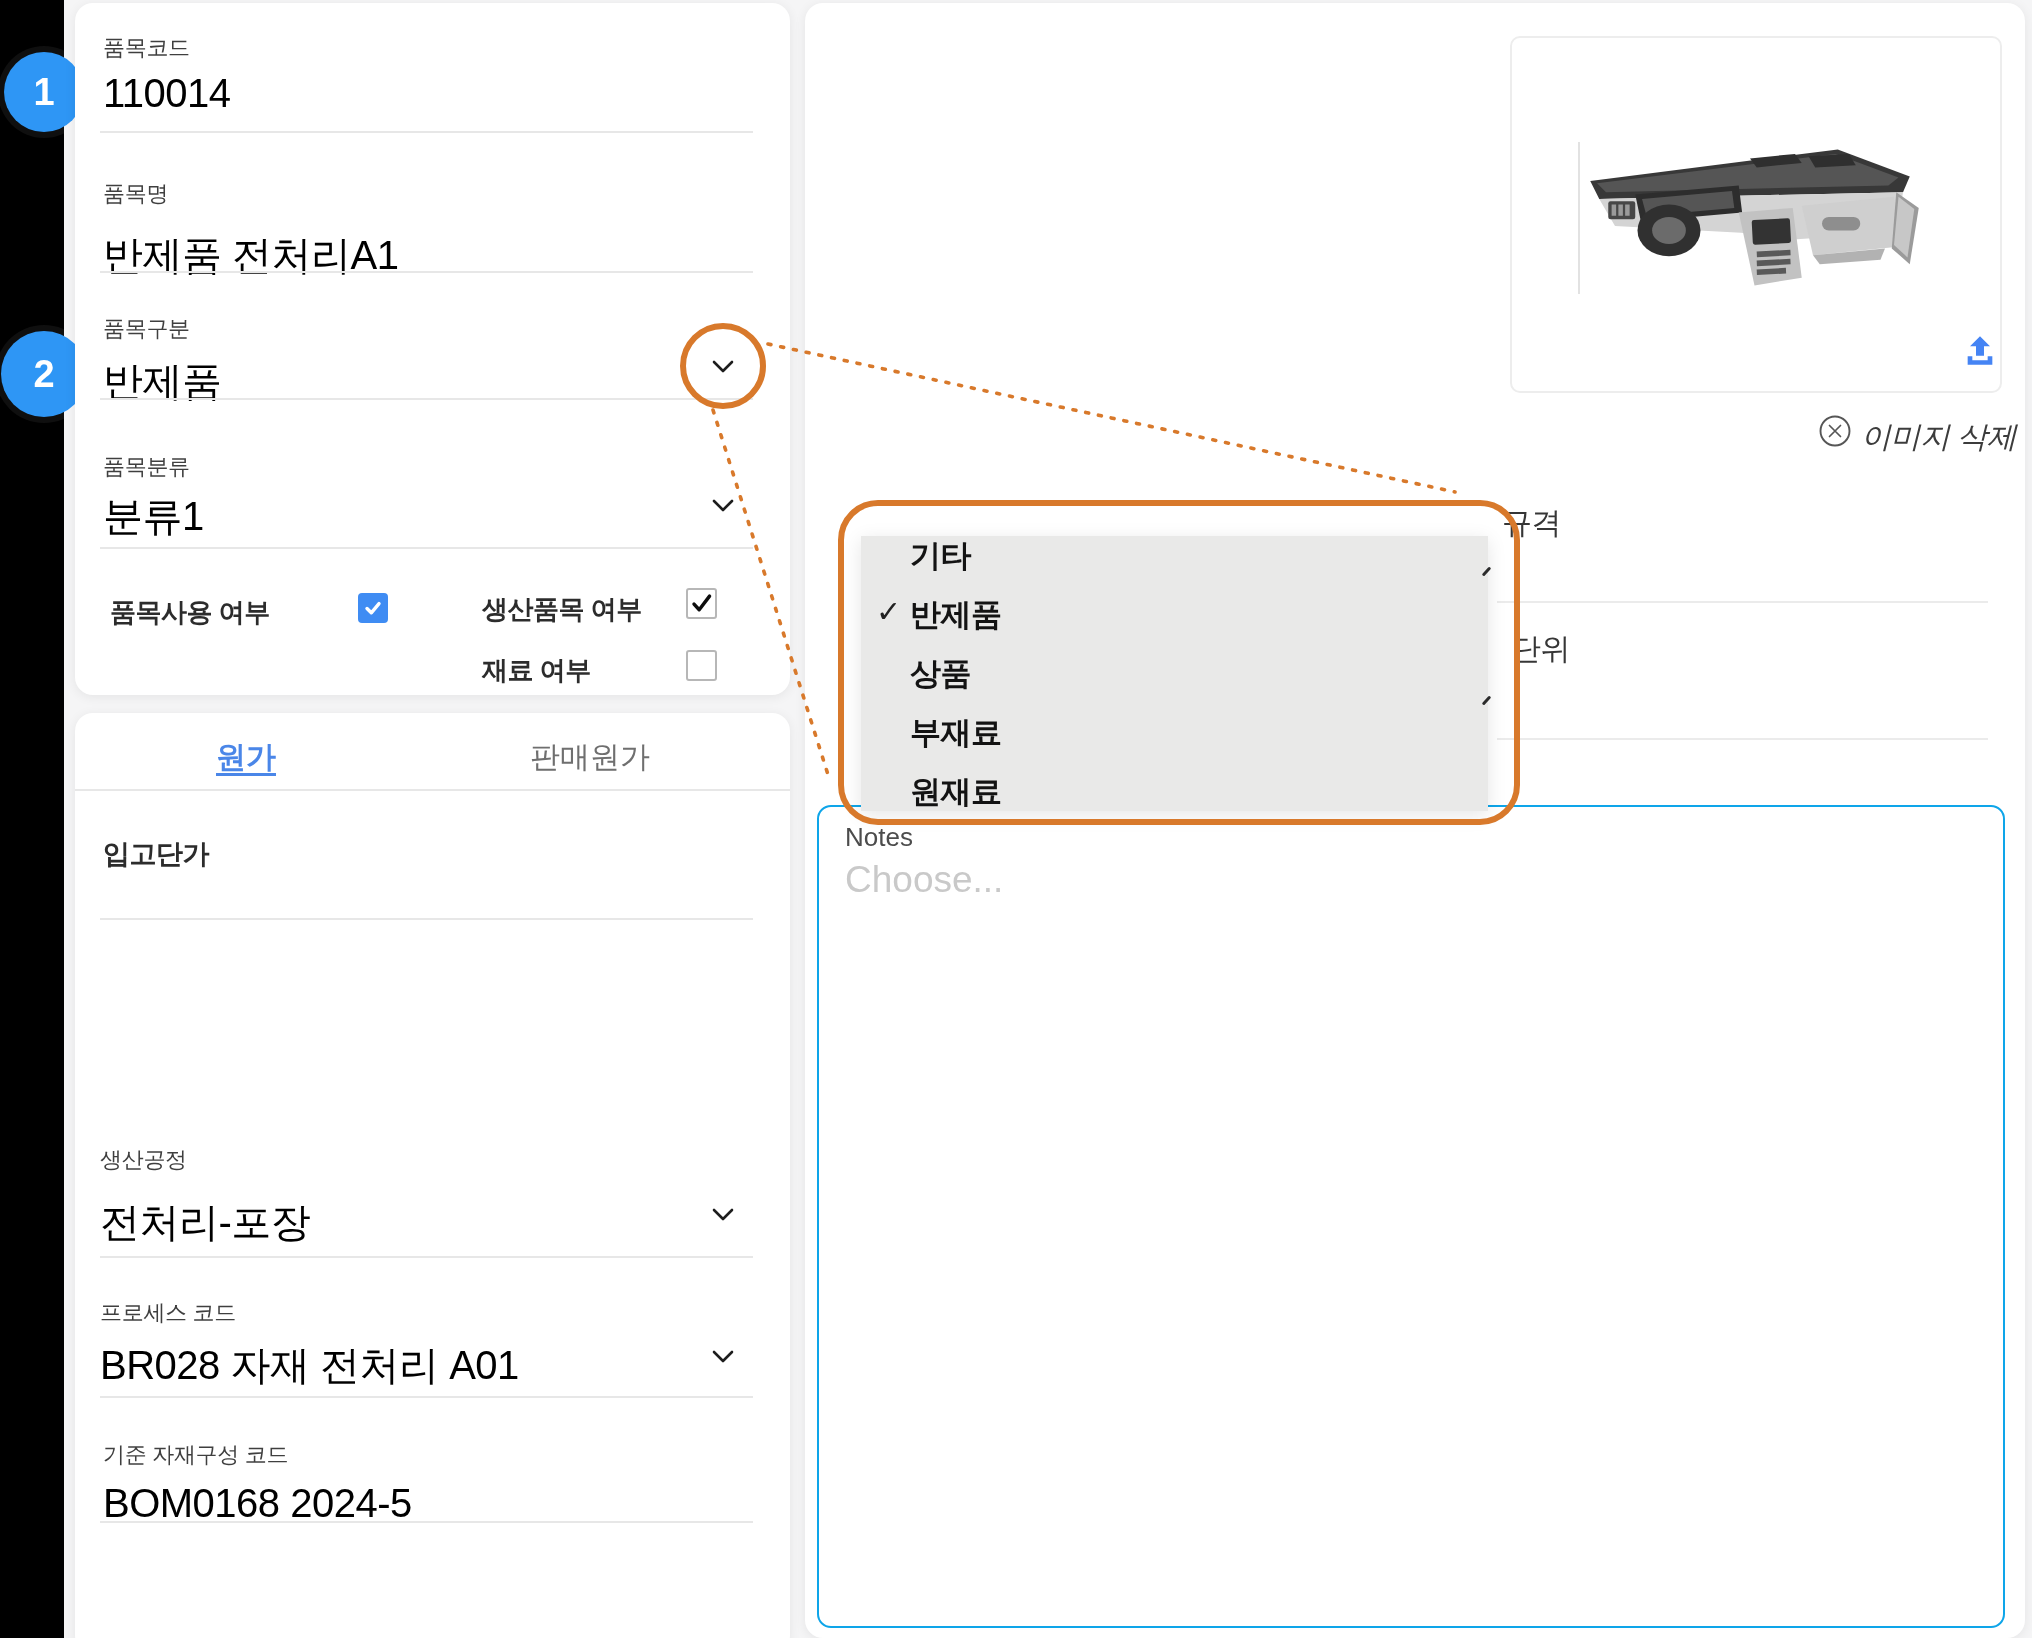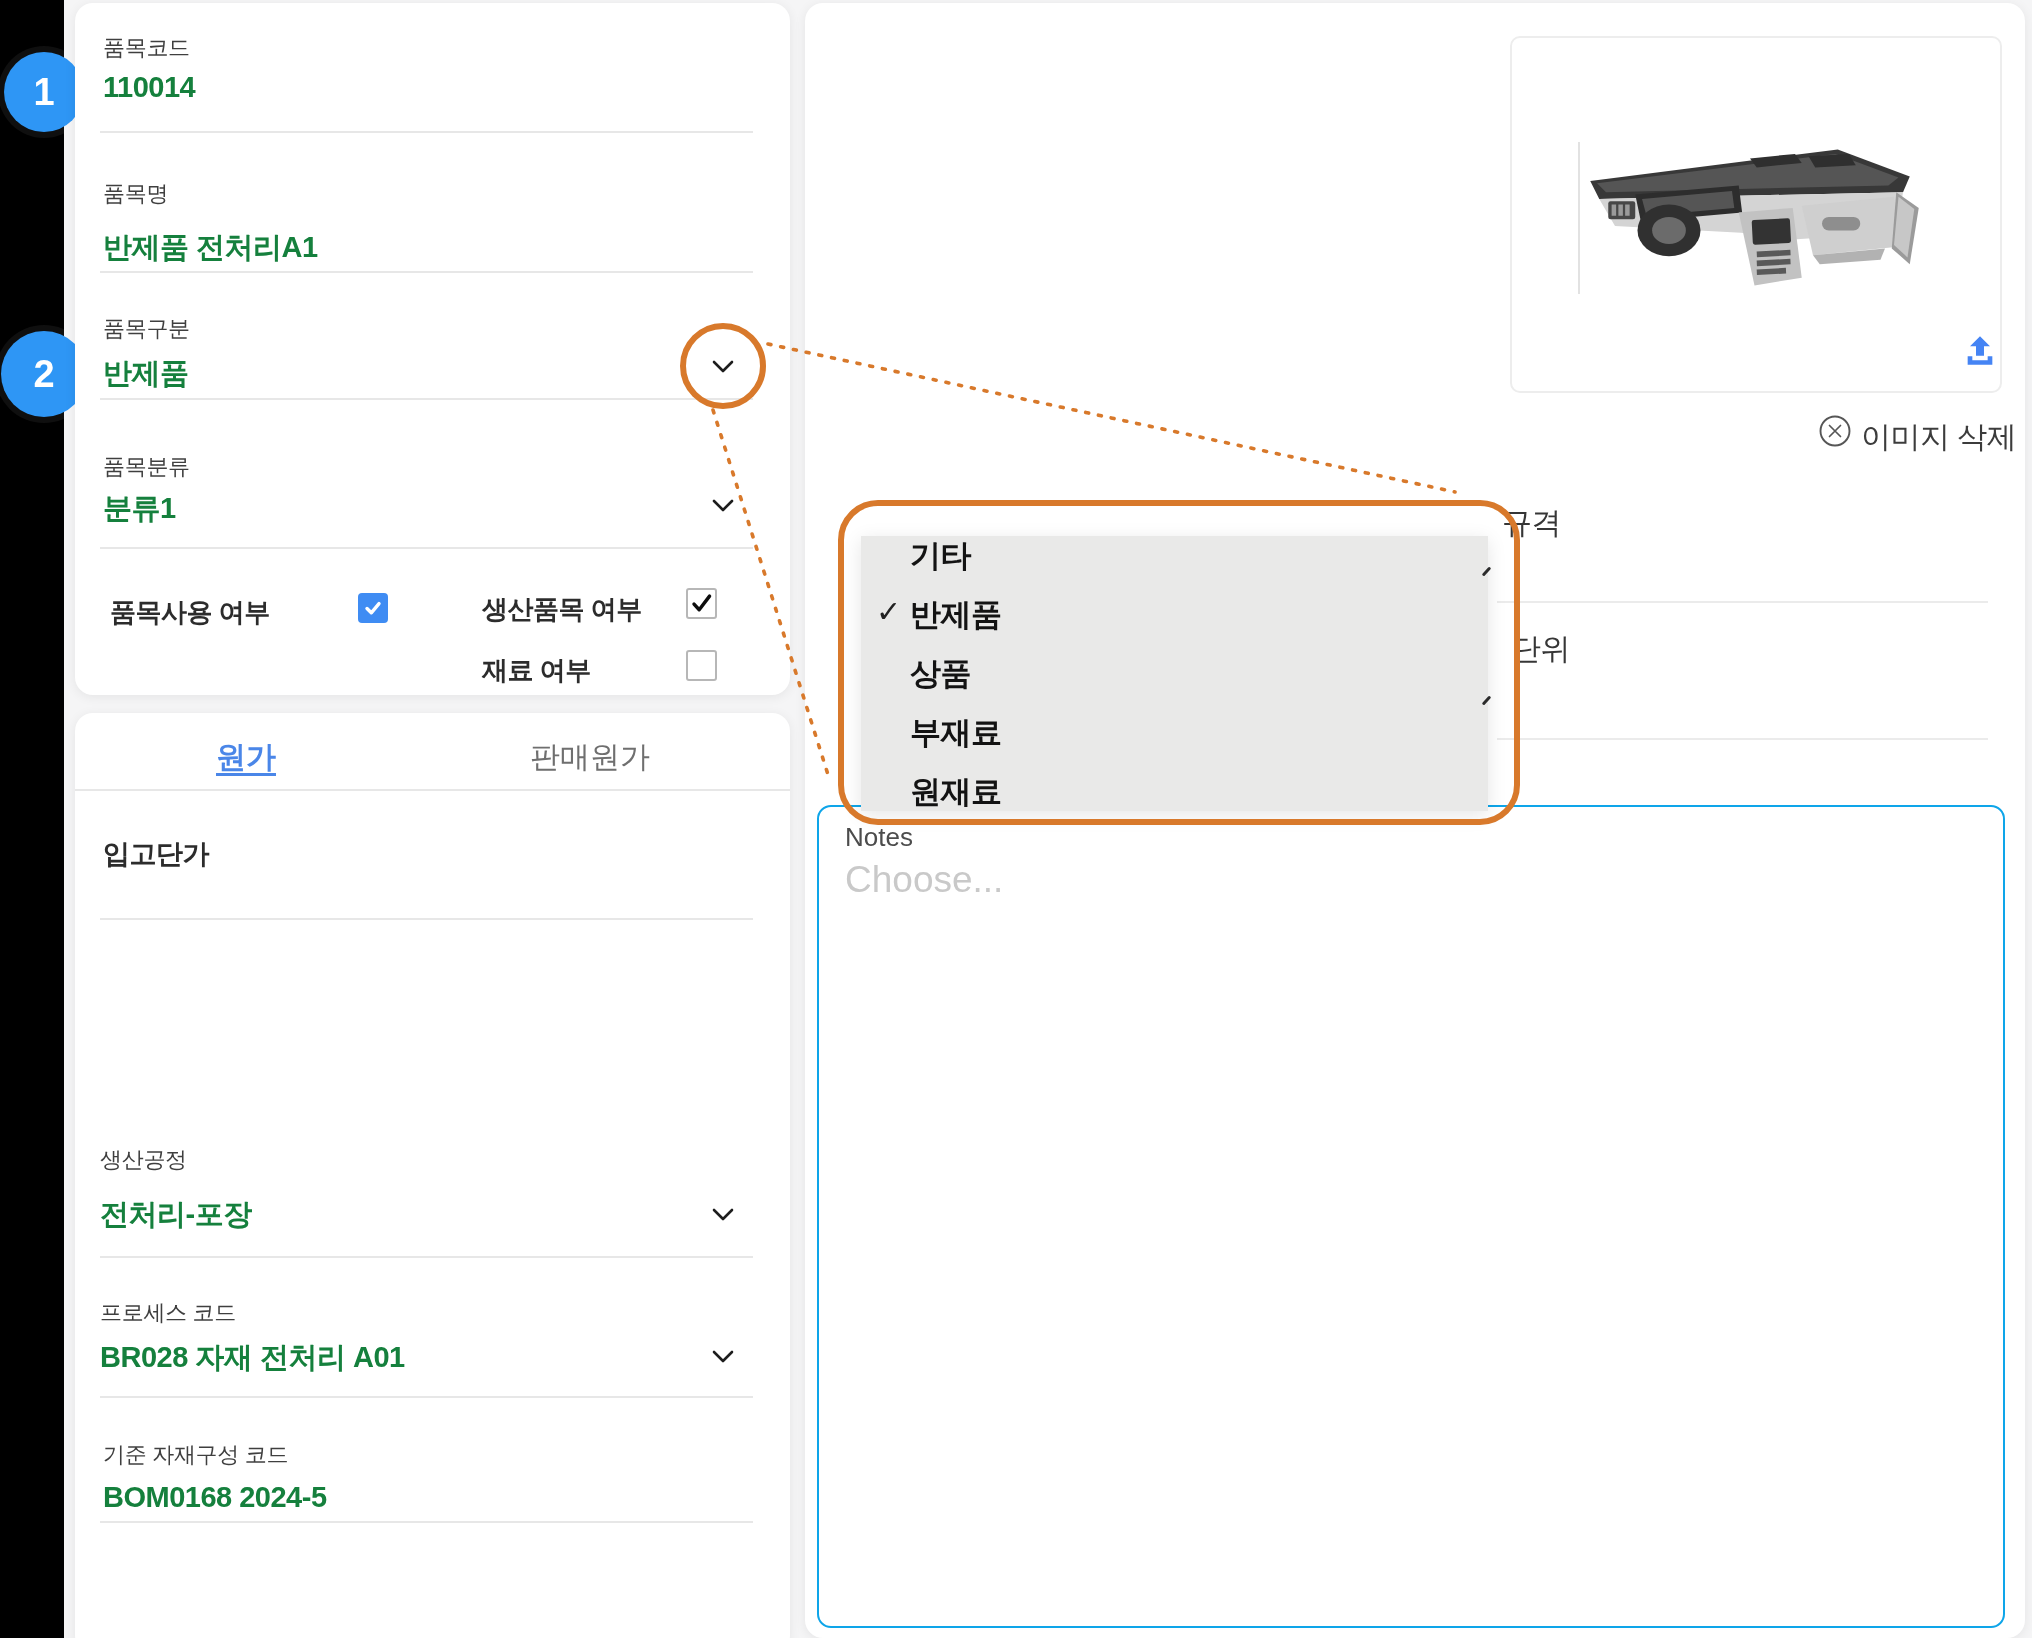--- a/index.html
+++ b/index.html
@@ -1,21 +1,21 @@
 <!DOCTYPE html>
 <html><head>
 <meta charset="utf-8">
 <style>
   html,body{margin:0;padding:0;}
   body{font-family:"Liberation Sans","DejaVu Sans",sans-serif;background:#e9e9ea;}
   #page{position:relative;width:2032px;height:1638px;background:#f5f5f6;overflow:hidden;}
   .abs{position:absolute;}
   .card{position:absolute;background:#fff;border-radius:18px;box-shadow:0 2px 12px rgba(0,0,0,.07);}
   .lbl{position:absolute;font-size:22px;color:#3f3f3f;font-weight:500;letter-spacing:-0.3px;white-space:nowrap;}
-  .val{position:absolute;font-size:29px;color:#15803d;font-weight:700;letter-spacing:-0.5px;white-space:nowrap;}
+  .val{position:absolute;font-size:40px;color:#000000;font-weight:400;letter-spacing:-0.5px;white-space:nowrap;}
   .hr{position:absolute;height:2px;background:#e7e7e7;}
   .chk-lbl{position:absolute;font-size:26px;color:#2c2c2c;font-weight:600;letter-spacing:-0.5px;white-space:nowrap;}
   .chev{position:absolute;width:22px;height:14px;}
   .strip{position:absolute;left:0;top:0;width:64px;height:1638px;background:#000;}
   .badge{position:absolute;border-radius:50%;background:#2e96f5;color:#fff;font-weight:700;display:flex;align-items:center;justify-content:center;font-size:38px;box-shadow:0 0 0 6px rgba(255,255,255,0.06);}
   .tab{position:absolute;transform:translateX(-50%);font-size:30px;white-space:nowrap;}
   .tab.active{color:#4a86e8;font-weight:600;text-decoration:underline;text-underline-offset:6px;}
   .tab.inactive{color:#6f6f6f;font-weight:500;}
   .cbx{position:absolute;box-sizing:border-box;display:flex;align-items:center;justify-content:center;border-radius:4px;}
   .cbx.blue{background:#3f8cf3;}
@@ -160,21 +160,21 @@
         </svg>
       </div>
     </div>
 
     <div class="abs" style="left:1013px;top:411px;">
       <svg width="34" height="34" viewBox="0 0 34 34">
         <circle cx="17" cy="17" r="14.5" fill="none" stroke="#565656" stroke-width="1.9"></circle>
         <path d="M11.5 11.5 L22.5 22.5 M22.5 11.5 L11.5 22.5" stroke="#565656" stroke-width="1.7" stroke-linecap="round"></path>
       </svg>
     </div>
-    <div class="panel-lbl" style="left:1056px;top:414px;color:#3c3c3c;">이미지 삭제</div>
+    <div class="panel-lbl" style="left:1056px;top:414px;color:#3c3c3c;font-style:italic;">이미지 삭제</div>
 
     <div class="panel-lbl" style="left:697px;top:500px;">규격</div>
     <div class="hr" style="left:692px;top:598px;width:491px;background:#ebebeb;"></div>
     <div class="panel-lbl" style="left:706px;top:626px;">단위</div>
     <div class="hr" style="left:692px;top:735px;width:491px;background:#ebebeb;"></div>
 
     <div class="abs" style="left:12px;top:802px;width:1188px;height:823px;border:2px solid #0ea5e9;border-radius:14px;box-sizing:border-box;background:#fff;">
       <div class="notes-label" style="left:26px;top:15px;">Notes</div>
       <div class="notes-ph" style="left:26px;top:52px;">Choose...</div>
     </div>

